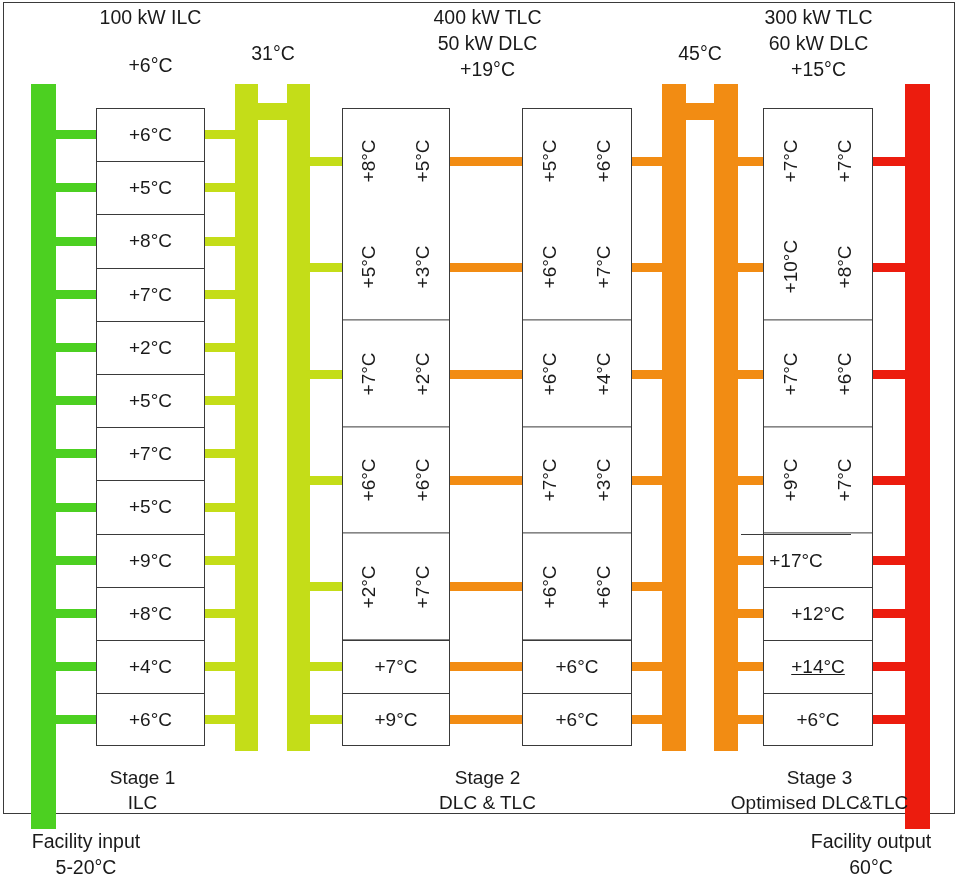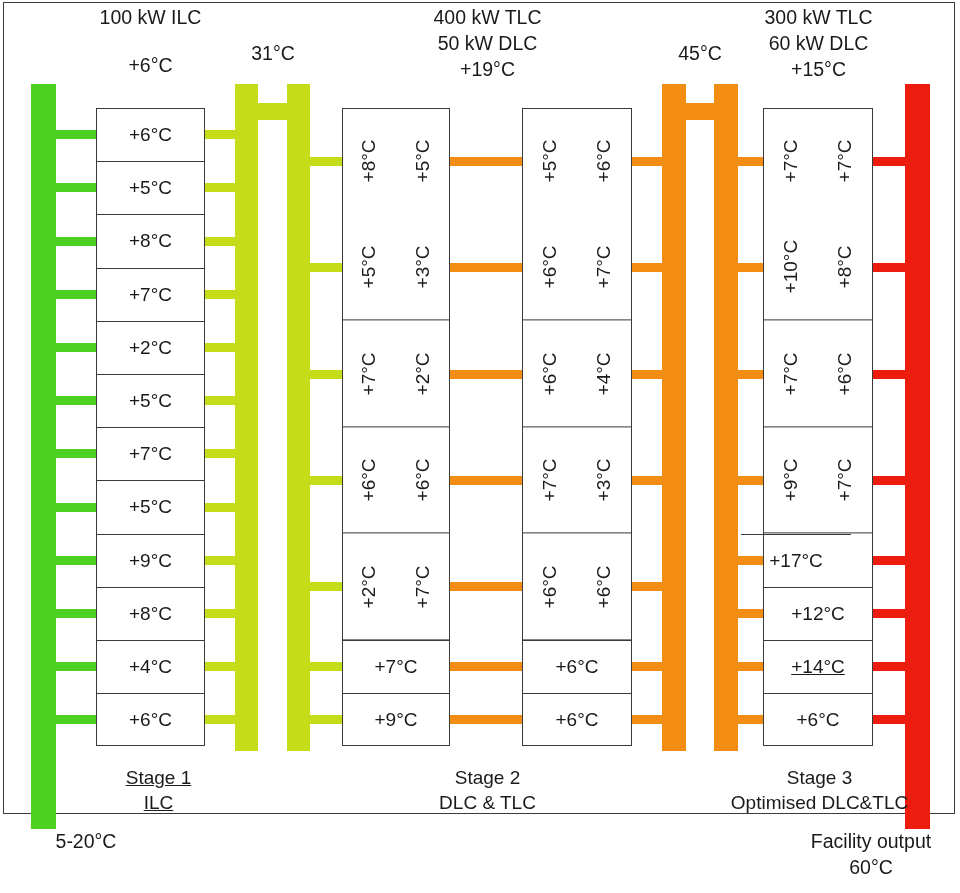--- a/index.html
+++ b/index.html
@@ -324,34 +324,35 @@
         <div style="">+12°C</div>
       </div>
       <div class="cell hline" style="left:763px;top:640px;width:110px;height:53.2px;text-decoration:underline;">
         <div style="">+14°C</div>
       </div>
       <div class="cell hline" style="left:763px;top:693.2px;width:110px;height:53.2px;">
         <div style="">+6°C</div>
       </div>
     </div>
 
-  <div class="stage-cap" style="left:56px;top:765px;width:205px;text-decoration:underline;">
+  <div class="stage-cap" style="left:40px;top:765px;width:205px;">
     <div>Stage 1</div>
     <div>ILC</div>
   </div>
   <div class="stage-cap" style="left:385px;top:765px;width:205px;">
     <div>Stage 2</div>
     <div>DLC &amp; TLC</div>
   </div>
   <div class="stage-cap" style="left:712px;top:765px;width:215px;">
     <div>Stage 3</div>
     <div>Optimised DLC&amp;TLC</div>
   </div>
 
   <div class="fac" style="left:0px;top:828px;width:172px;">
+    <div>Facility input</div>
     <div>5-20°C</div>
   </div>
   <div class="fac" style="left:782px;top:828px;width:178px;">
     <div>Facility output</div>
     <div>60°C</div>
   </div>
 
 </div>
 
 </body></html>

